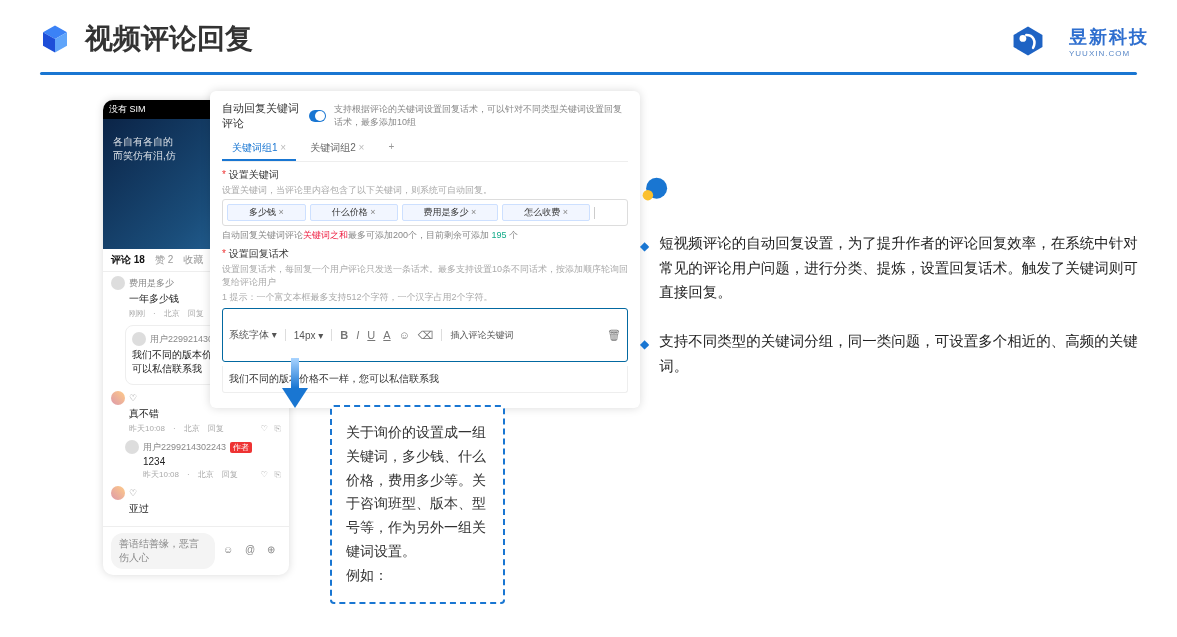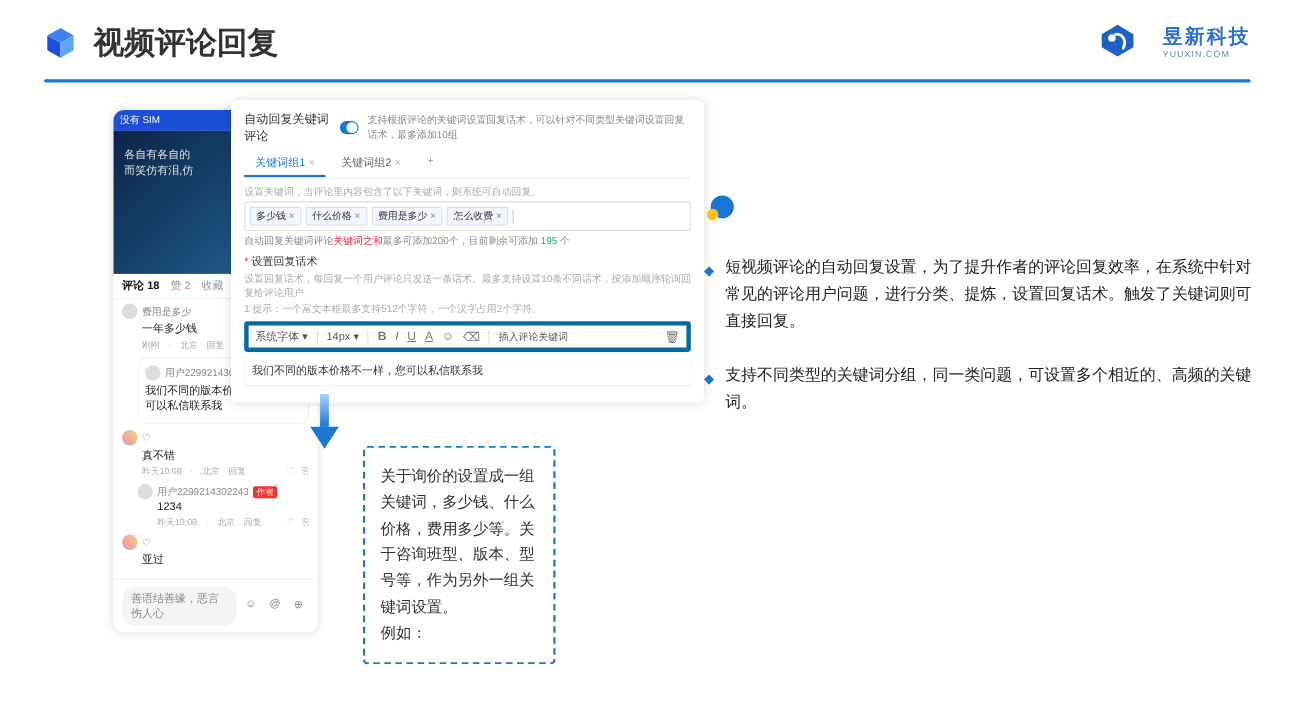--- a/index.html
+++ b/index.html
@@ -1,35 +1,35 @@
 <!DOCTYPE html>
 <html><head>
 <meta charset="utf-8">
 <style>
 *{margin:0;padding:0;box-sizing:border-box}
 body{width:1177px;height:637px;background:#fff;font-family:"Microsoft YaHei",Arial,sans-serif;position:relative;overflow:hidden}
 
 
-.header{display:flex;align-items:flex-start;padding:20px 40px 10px 40px;justify-content:space-between}
+.header{display:flex;align-items:flex-end;padding:20px 28px 10px 40px;justify-content:space-between}
 .title-wrap{display:flex;align-items:center;gap:15px}
 .cube-icon{width:30px;height:30px}
 .main-title{font-size:28px;color:#333;font-weight:600}
 .brand{display:flex;align-items:center;gap:24px}
 .brand-logo{width:34px;height:34px}
 .brand-text{display:flex;flex-direction:column}
 .brand-cn{font-size:18px;font-weight:700;color:#2f6fcf;letter-spacing:2px}
 .brand-en{font-size:8px;color:#5a88c7;letter-spacing:1px}
 .hr{height:3px;background:#1976d2;margin:4px 40px 0 40px;border-radius:2px}
 
 
 .stage{position:relative;width:100%;height:540px}
 
 
 .phone{position:absolute;left:103px;top:25px;width:186px;height:475px;background:#fff;border-radius:10px;box-shadow:0 0 8px rgba(0,0,0,.15);display:flex;flex-direction:column;font-size:10px;overflow:hidden}
-.status-bar{background:#1d4ed8;color:#fff;font-size:9px;padding:3px 6px;display:flex;justify-content:space-between}
+.status-bar{background:#000000;color:#fff;font-size:9px;padding:3px 6px;display:flex;justify-content:space-between}
 .video-area{height:130px;background:linear-gradient(135deg,#0b2447 0%,#1a4d7a 60%,#2a6fa6 100%);position:relative;color:#fff;font-size:10px;padding:8px;overflow:hidden}
 .video-area .vtxt{position:absolute;top:16px;left:10px;font-size:10px;line-height:1.4;opacity:.85}
 .tabs{display:flex;gap:10px;padding:4px 8px;border-bottom:1px solid #eee;font-size:10px;color:#999}
 .tabs .act{color:#111;font-weight:600}
 .cmt-list{flex:1;overflow:hidden;padding:4px 8px}
 .cmt{margin-bottom:6px}
 .cmt-hd{display:flex;align-items:center;gap:4px}
 .avatar{width:14px;height:14px;border-radius:50%;background:#ddd;display:inline-block}
 .avatar.pic{background:linear-gradient(45deg,#d9a,#fc8)}
 .uname{color:#888;font-size:9px}
@@ -50,26 +50,26 @@
 .sub{color:#888;font-size:9px}
 .tabset{display:flex;gap:4px;margin:6px 0;border-bottom:1px solid #eee}
 .tab{padding:4px 10px;font-size:10px;color:#666;cursor:pointer}
 .tab.act{color:#1976d2;border-bottom:2px solid #1976d2}
 .tab-add{color:#999}
 .sect{margin:5px 0}
 .sect-lbl{font-size:10px;color:#333}
 .sect-lbl:before{content:"* ";color:#e33}
 .sect-sub{font-size:9px;color:#aaa;margin:2px 0}
 .chipbox{border:1px solid #ddd;border-radius:3px;padding:4px;display:flex;flex-wrap:wrap;gap:4px;min-height:24px;align-items:center}
-.chip{background:#f2f6ff;border:1px solid #cde0ff;color:#333;padding:1px 5px;border-radius:2px;font-size:9px}
+.chip{background:#f2f6ff;border:1px solid #cde0ff;color:#333;padding:1px 21px;border-radius:2px;font-size:9px}
 .chip:after{content:" ×";color:#888}
 .hint{font-size:9px;color:#888;margin-top:3px}
 .red{color:#e24}
 .green{color:#1a8}
-.toolbar{display:flex;align-items:center;gap:8px;border:4px solid #0369a1;border-radius:3px;padding:3px 6px;font-size:10px;color:#555;margin:4px 0}
+.toolbar{display:flex;align-items:center;gap:8px;border:1px solid #0369a1;border-radius:3px;padding:19px 6px;font-size:10px;color:#555;margin:4px 0}
 .toolbar .sel{border:none;font-size:10px;background:transparent}
 .toolbar .sep{width:1px;height:12px;background:#ddd}
 .tb-ic{color:#777;font-size:11px;cursor:pointer}
 .editor{border:1px solid #eee;border-top:none;border-radius:0 0 3px 3px;padding:6px;font-size:10px;color:#333;min-height:26px}
 
 
 .arrow{position:absolute;left:280px;top:283px}
 
 
 .dashed{position:absolute;left:330px;top:330px;width:175px;border:2px dashed #1976d2;border-radius:4px;padding:14px;font-size:14px;color:#333;line-height:1.7;background:#fff}
@@ -179,20 +179,21 @@
       <span class="p-title">自动回复关键词评论</span>
       <span class="switch"></span>
       <span class="sub">支持根据评论的关键词设置回复话术，可以针对不同类型关键词设置回复话术，最多添加10组</span>
     </div>
     <div class="tabset">
       <span class="tab act"><span>关键词组1</span> <span style="color:#bbb">×</span></span>
       <span class="tab"><span>关键词组2</span> <span style="color:#bbb">×</span></span>
       <span class="tab tab-add">+</span>
     </div>
     <div class="sect">
+      <div class="sect-lbl">设置关键词</div>
       <div class="sect-sub">设置关键词，当评论里内容包含了以下关键词，则系统可自动回复。</div>
       <div class="chipbox">
         <span class="chip">多少钱</span>
         <span class="chip">什么价格</span>
         <span class="chip">费用是多少</span>
         <span class="chip">怎么收费</span>
         <span style="color:#bbb;border-left:1px solid #ccc;height:12px"></span>
       </div>
       <div class="hint">
         <span>自动回复关键词评论</span><span class="red">关键词之和</span><span>最多可添加200个，目前剩余可添加 </span><span class="green">195</span><span> 个</span>

